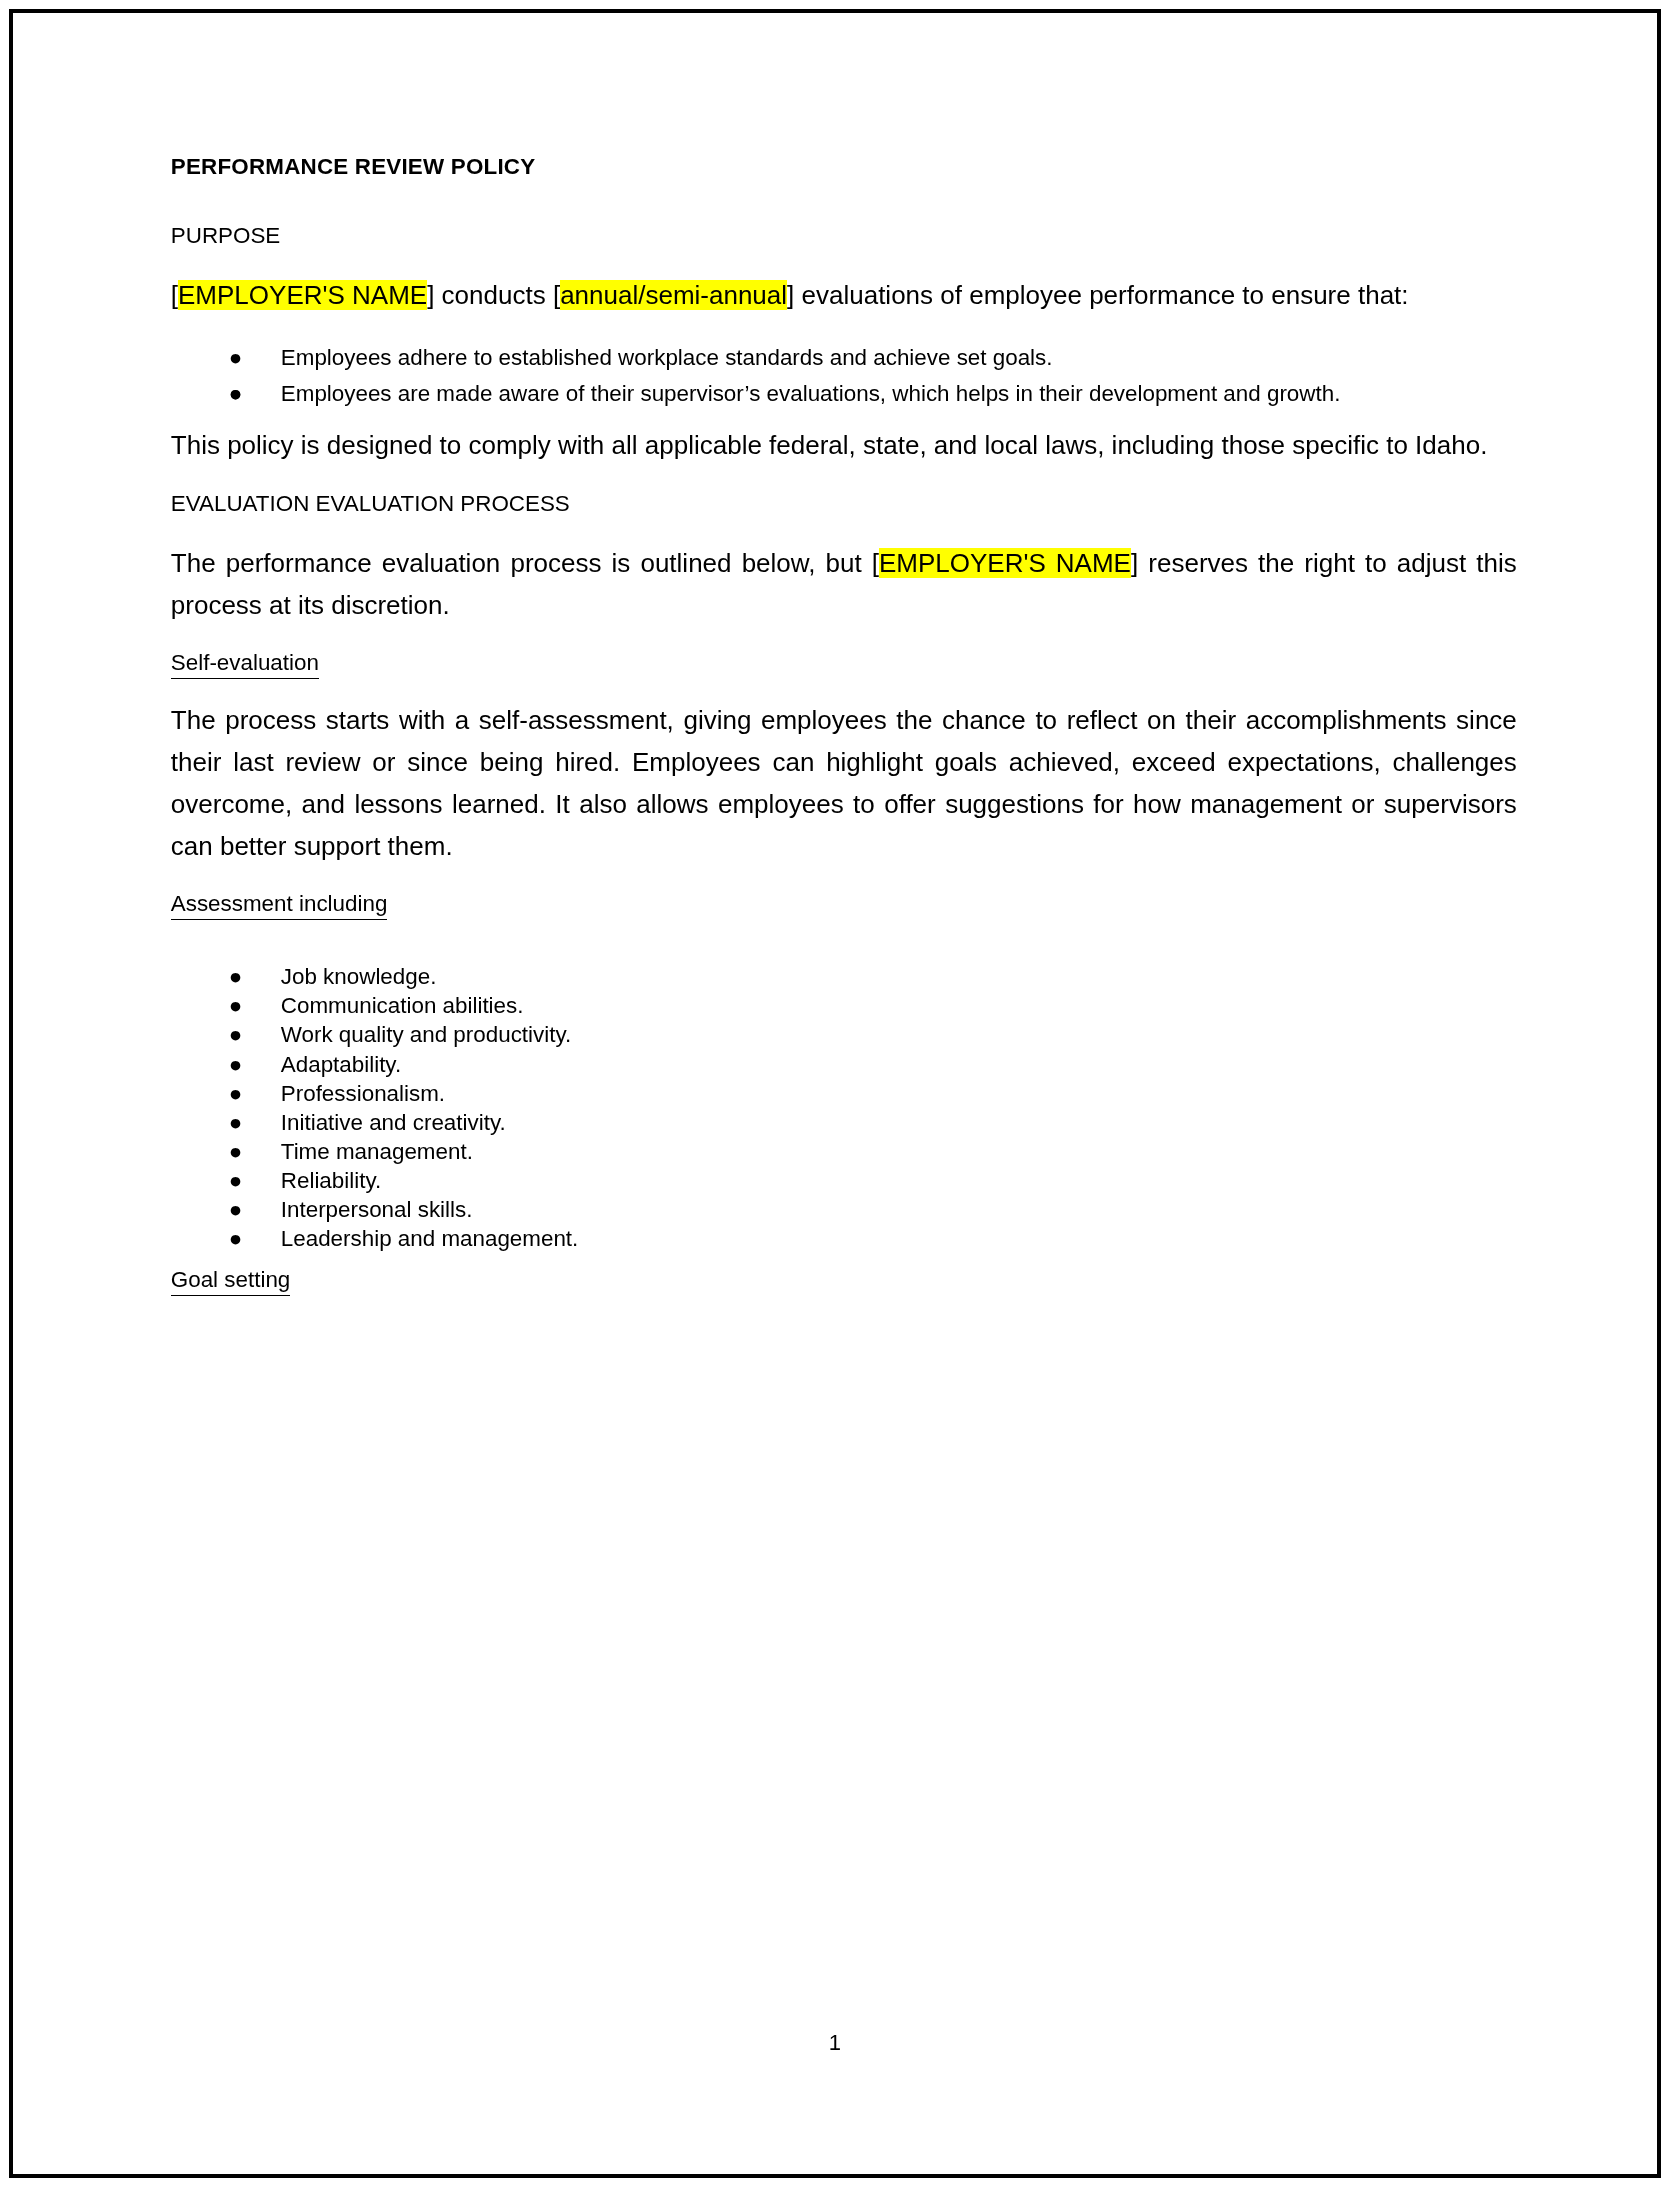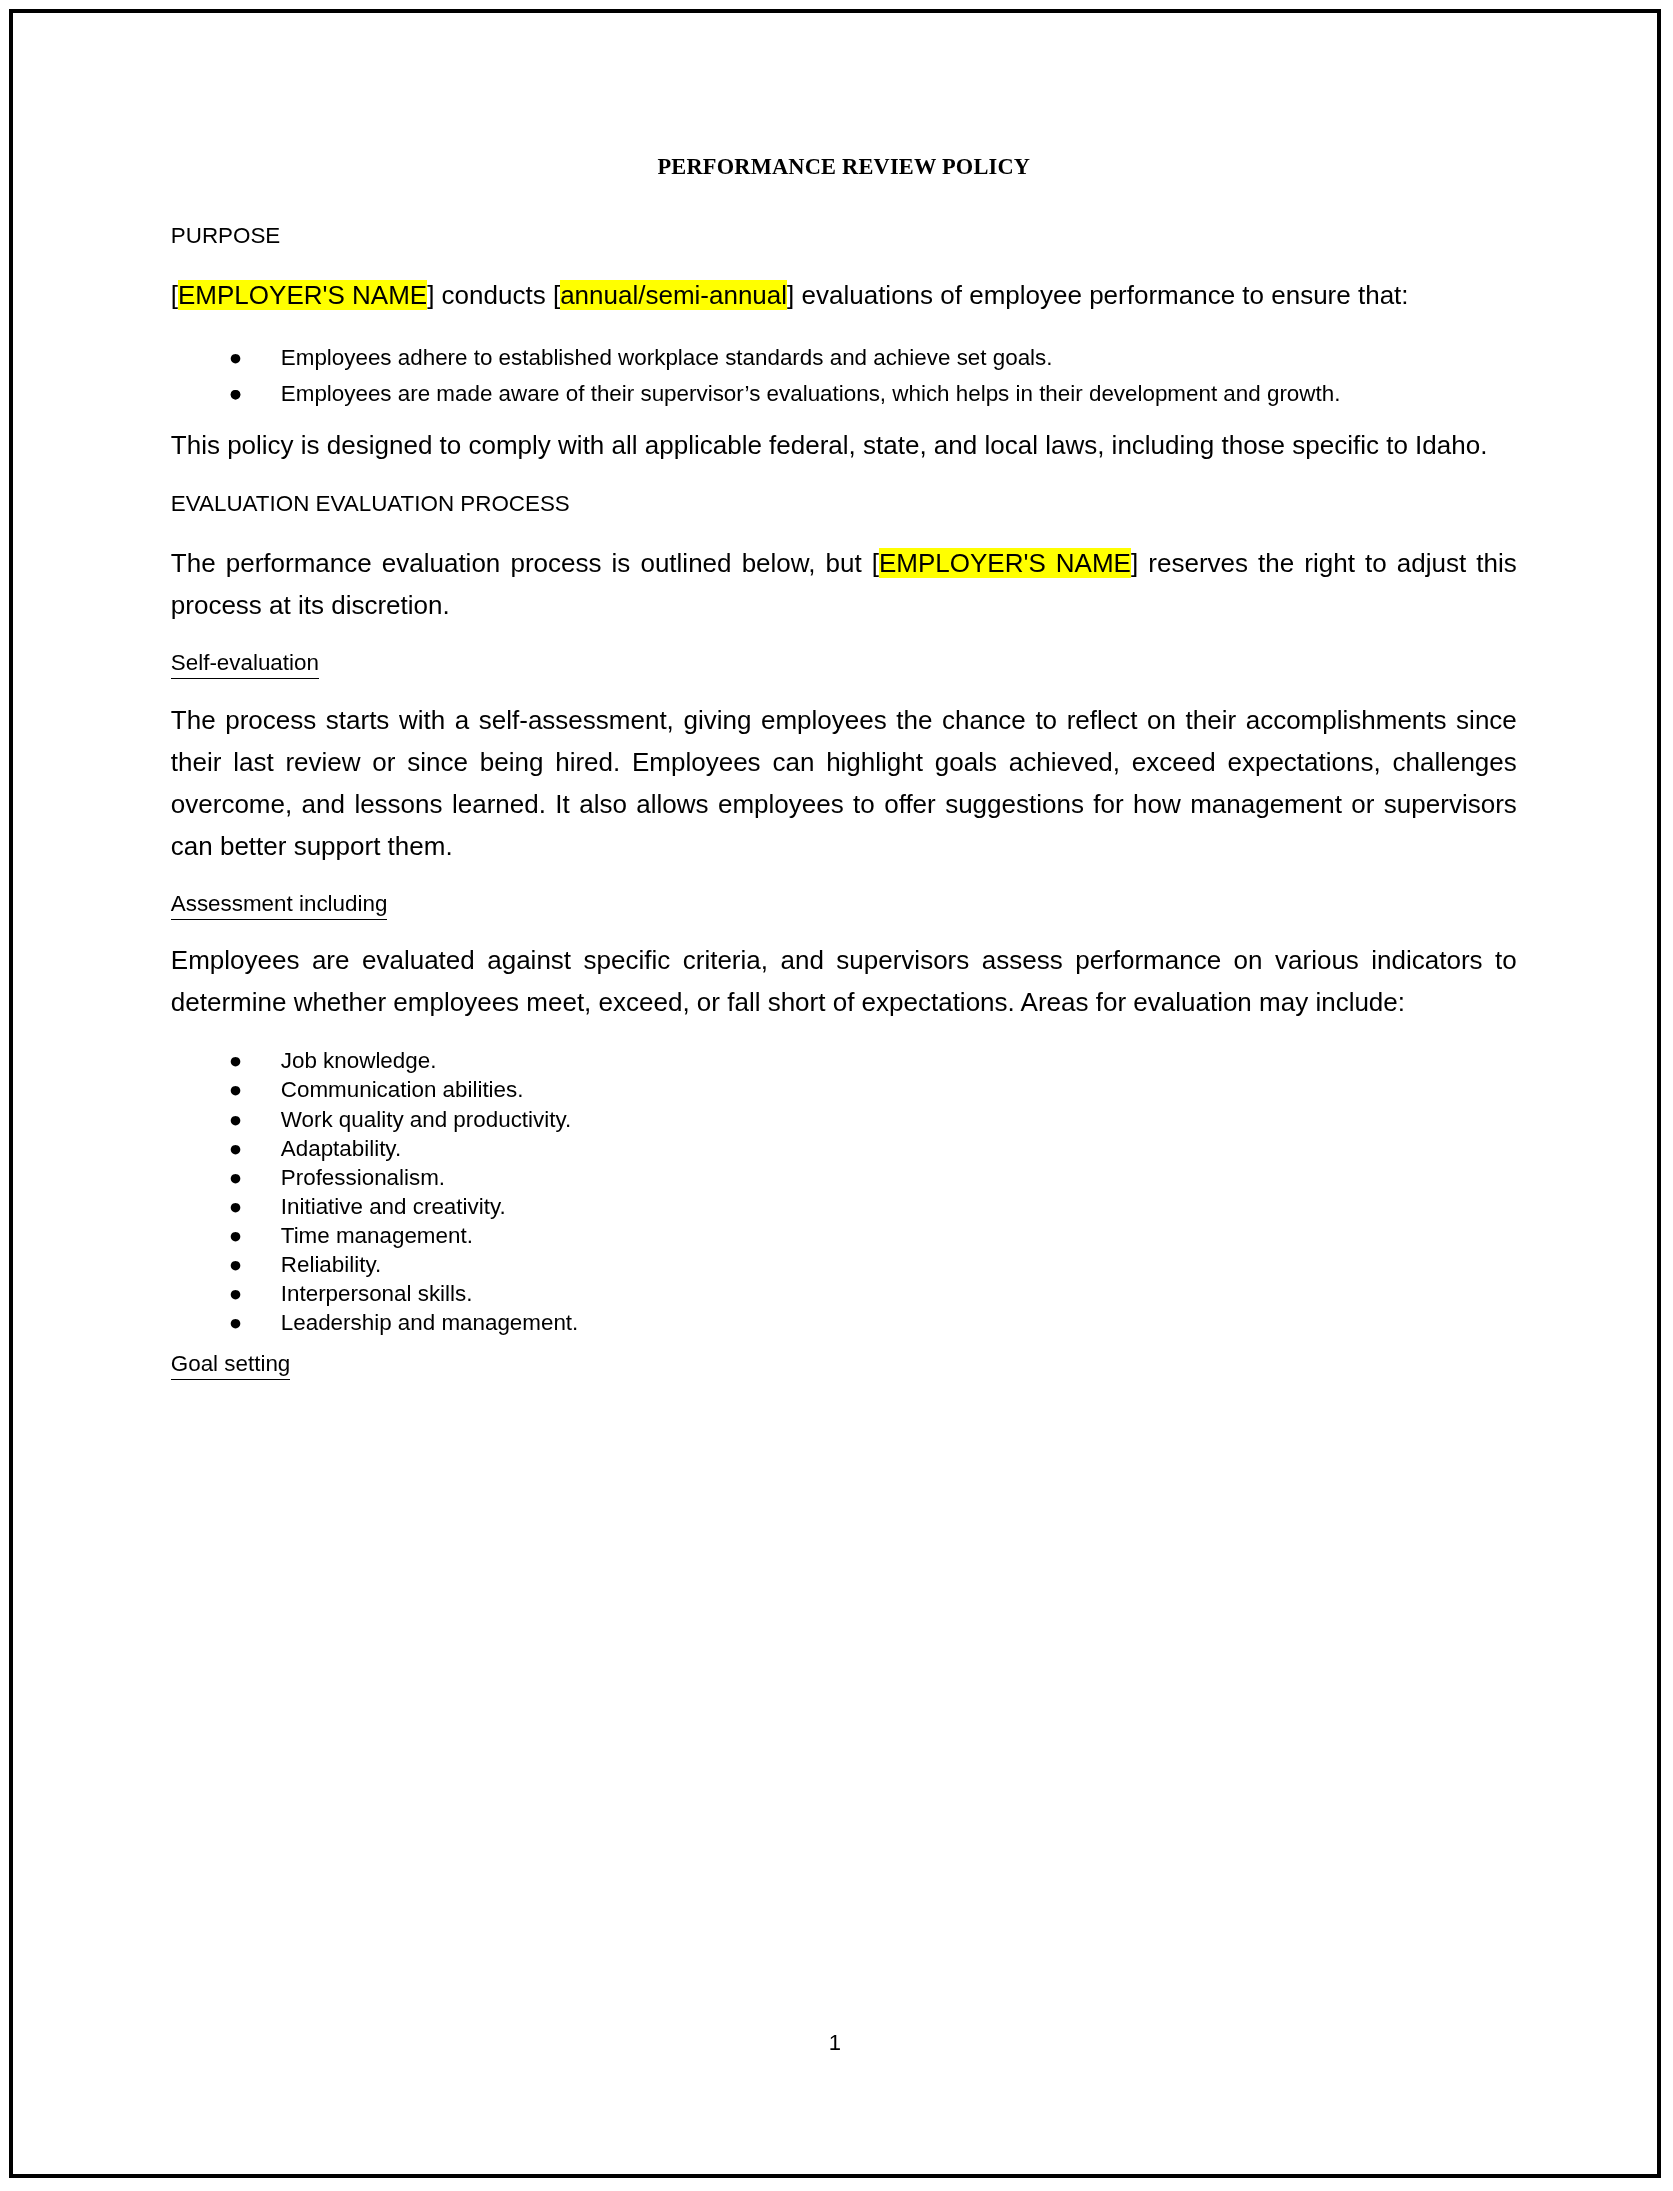--- a/index.html
+++ b/index.html
@@ -39,28 +39,26 @@
 
   
   .content {
     position: absolute;
     left: 158px;     
     top: 140px;
     width: 1346px;   
   }
 
   .doc-title {
-    text-align: center;
     font-weight: bold;
     font-size: 22.4px;
     letter-spacing: 0.2px;
     margin: 0 0 0 0;
     padding: 0;
     line-height: 1.25;
-    font-family: Liberation Serif, serif;
   }
 
   .heading {
     font-weight: normal;
     font-size: 22.4px;
     margin: 0;
     padding: 0;
     line-height: 1.25;
   }
 
@@ -182,21 +180,20 @@
       <div class="sp-sub"></div>
 
       <p class="para">The process starts with a self-assessment, giving employees the chance to reflect on their accomplishments since their last review or since being hired. Employees can highlight goals achieved, exceed expectations, challenges overcome, and lessons learned. It also allows employees to offer suggestions for how management or supervisors can better support them.</p>
       <div class="sp-para"></div>
 
       <div>
         <span class="subheading">Assessment including</span>
       </div>
       <div class="sp-sub"></div>
 
-      <p class="para">Employees are evaluated against specific criteria, and supervisors assess performance on various indicators to determine whether employees meet, exceed, or fall short of expectations. Areas for evaluation may include:</p>
       <div class="sp-para"></div>
 
       <ul class="bullets tight">
         <li>
           <span class="dot">●</span>
           <span>Job knowledge.</span>
         </li>
         <li>
           <span class="dot">●</span>
           <span>Communication abilities.</span>

